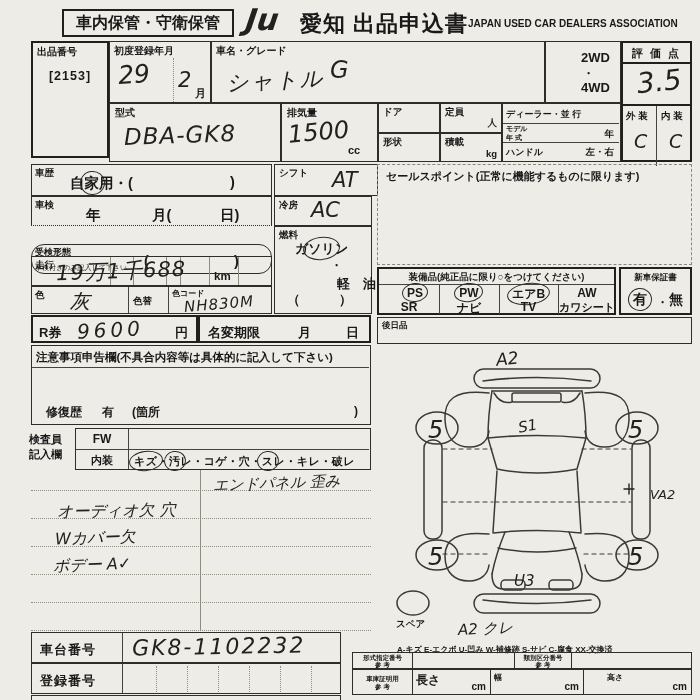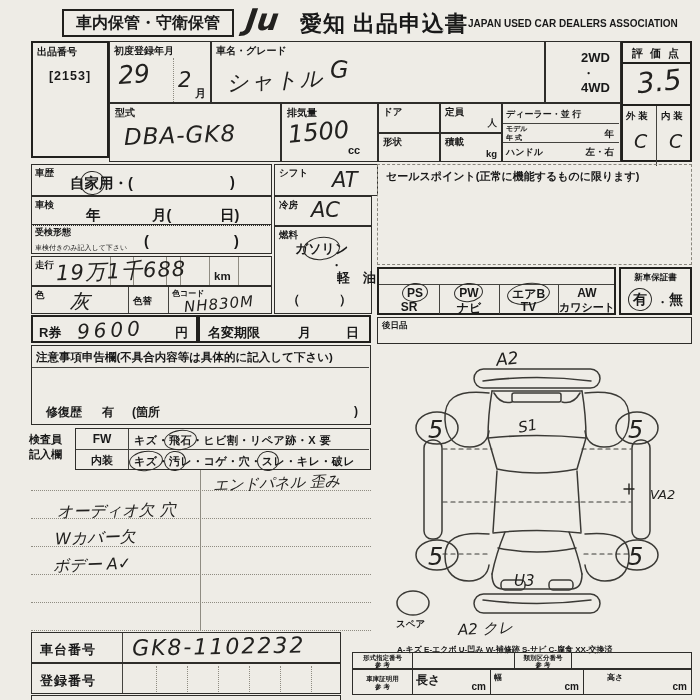--- a/index.html
+++ b/index.html
@@ -118,21 +118,21 @@
   <span class="pr" style="left:198px;top:9px;font-size:14.5px;">)</span>
 </div>
 
 <div class="b" style="left:31px;top:196px;width:241px;height:30px;border-bottom-style:dotted;">
   <span class="lab" style="left:3px;top:2px;font-size:9.5px;">車検</span>
   <span class="pr" style="left:54px;top:9px;font-size:14.5px;">年</span>
   <span class="pr" style="left:120px;top:9px;font-size:14.5px;">月(</span>
   <span class="pr" style="left:188px;top:9px;font-size:14.5px;">日)</span>
 </div>
 
-<div class="b" style="left:31px;top:224px;width:241px;height:30px;">
+<div class="b" style="left:31px;top:244px;width:241px;height:30px;border-radius:13px;">
   <span class="lab" style="left:3px;top:1px;font-size:9px;">受検形態</span>
   <span class="pr" style="left:3px;top:18px;font-size:7px;font-weight:400;">車検付きのみ記入して下さい</span>
   <span class="pr" style="left:112px;top:8px;font-size:14.5px;">(</span>
   <span class="pr" style="left:202px;top:8px;font-size:14.5px;">)</span>
 </div>
 
 <div class="b" style="left:31px;top:256px;width:241px;height:30px;">
   <span class="lab" style="left:3px;top:2px;font-size:9.5px;">走行</span>
   <span class="vl" style="left:78px;top:0;height:28px;"></span>
   <span class="vl" style="left:101px;top:0;height:28px;"></span>
@@ -161,29 +161,30 @@
 <div class="b" style="left:274px;top:196px;width:98px;height:30px;">
   <span class="lab" style="left:4px;top:2px;font-size:9.5px;">冷房</span>
   <span class="hand" style="left:36px;top:1px;font-size:21px;">AC</span>
 </div>
 <div class="b" style="left:274px;top:226px;width:98px;height:88px;">
   <span class="lab" style="left:4px;top:2px;font-size:9.5px;">燃料</span>
   <div class="pr" style="left:20px;top:13px;font-size:13px;">
     <span>ガ</span><span class="circ"><span>ソリ</span></span><span>ン</span>
   </div>
   <span class="pr" style="left:56px;top:31px;font-size:11px;">・</span>
-  <span class="pr" style="left:24px;top:42px;font-size:13px;padding-left:38px;">軽　油</span>
+  <span class="pr" style="left:24px;top:48px;font-size:13px;padding-left:38px;">軽　油</span>
   <span class="pr" style="left:12px;top:64px;font-size:13px;">（　　　）</span>
 </div>
 
 <div class="b dash" style="left:377px;top:164px;width:315px;height:101px;">
   <span class="pr" style="left:8px;top:4px;font-size:11px;">セールスポイント(正常に機能するものに限ります)</span>
 </div>
 
 <div class="b b2" style="left:377px;top:267px;width:239px;height:48px;">
+  <span class="pr" style="left:0;top:2px;width:100%;text-align:center;font-size:9.5px;">装備品(純正品に限り○をつけてください)</span>
   <span class="hl" style="left:0;top:15px;width:235px;"></span>
   <span class="vl" style="left:60px;top:15px;height:30px;border-color:#44433f;"></span>
   <span class="vl" style="left:120px;top:15px;height:30px;border-color:#44433f;"></span>
   <span class="vl" style="left:179px;top:15px;height:30px;border-color:#44433f;"></span>
   <span class="pr" style="left:0;top:17px;width:60px;text-align:center;font-size:12px;padding-left:6px;"><span class="circ"><span>PS</span></span></span>
   <span class="pr" style="left:60px;top:17px;width:60px;text-align:center;font-size:12px;"><span class="circ"><span>PW</span></span></span>
   <span class="pr" style="left:120px;top:17px;width:59px;text-align:center;font-size:12px;"><span class="circ"><span>エアB</span></span></span>
   <span class="pr" style="left:179px;top:17px;width:58px;text-align:center;font-size:12px;">AW</span>
   <span class="pr" style="left:0;top:31px;width:60px;text-align:center;font-size:12px;">SR</span>
   <span class="pr" style="left:60px;top:31px;width:60px;text-align:center;font-size:12px;">ナビ</span>
@@ -221,23 +222,20 @@
   <span class="pr" style="left:100px;top:58px;font-size:12px;">(箇所</span>
   <span class="pr" style="left:322px;top:58px;font-size:12px;">)</span>
 </div>
 
 <span class="pr" style="left:29px;top:432px;font-size:11px;">検査員</span>
 <span class="pr" style="left:29px;top:447px;font-size:11px;">記入欄</span>
 <div class="b" style="left:75px;top:428px;width:296px;height:42px;">
   <span class="hl" style="left:0;top:20px;width:293px;"></span>
   <span class="vl" style="left:52px;top:0;height:40px;border-color:#44433f;"></span>
   <span class="pr" style="left:0;top:3px;width:52px;text-align:center;font-size:12px;">FW</span>
-  <div class="pr" style="left:58px;top:4px;font-size:11px;letter-spacing:0.5px;">
-    <span>キズ・</span><span class="circ"><span>飛石</span></span><span>・ヒビ割・リペア跡・X 要</span>
-  </div>
   <span class="pr" style="left:0;top:24px;width:52px;text-align:center;font-size:11px;">内装</span>
   <div class="pr" style="left:58px;top:25px;font-size:11px;letter-spacing:0.5px;">
     <span class="circ"><span>キズ</span></span><span>・</span><span class="circ"><span>汚</span></span><span>レ・コゲ・穴・</span><span class="circ"><span>ス</span></span><span>レ・キレ・破レ</span>
   </div>
 </div>
 
 <span class="hld" style="left:31px;top:490px;width:340px;"></span>
 <span class="hld" style="left:31px;top:518px;width:340px;"></span>
 <span class="hld" style="left:31px;top:546px;width:340px;"></span>
 <span class="hld" style="left:31px;top:574px;width:340px;"></span>

